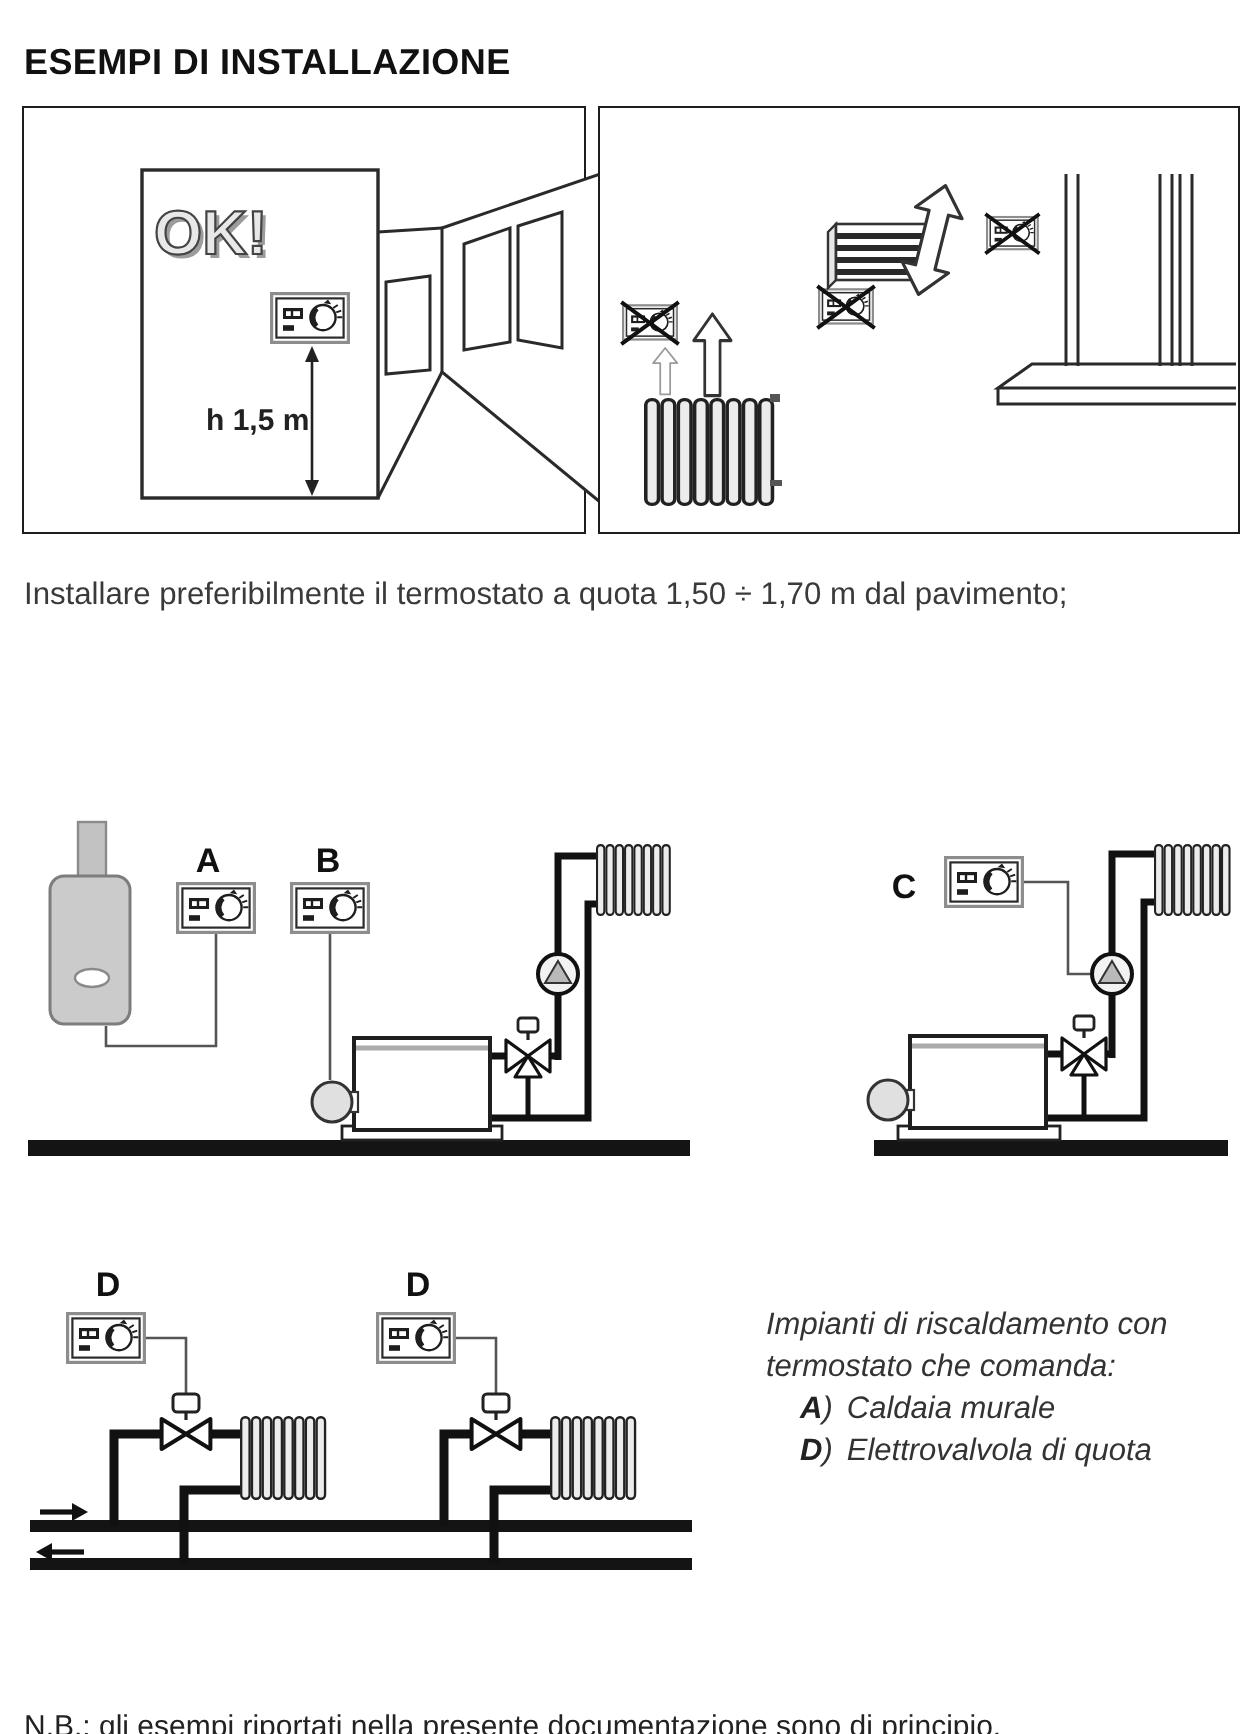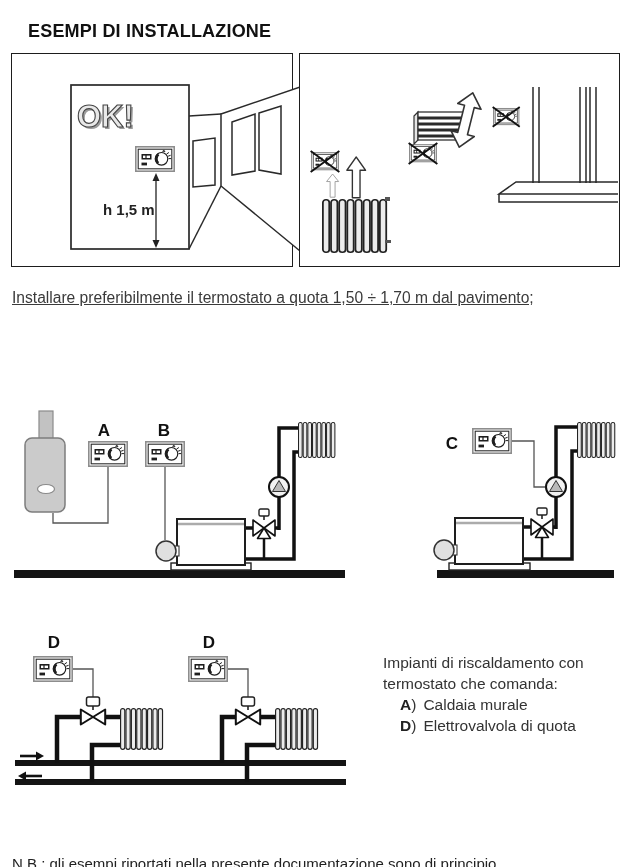--- a/index.html
+++ b/index.html
@@ -1,25 +1,25 @@
 <!DOCTYPE html>
 <html><head>
 <meta charset="utf-8">
 <style>
   html,body{margin:0;padding:0;background:#fff;}
   .page{position:relative;width:624px;height:867px;background:#fff;overflow:hidden;
         font-family:"Liberation Sans","DejaVu Sans",sans-serif;color:#2e2e2e;}
-  .title{position:absolute;left:28px;top:9px;font-size:18px;font-weight:bold;color:#111;
+  .title{position:absolute;left:12px;top:9px;font-size:18px;font-weight:bold;color:#111;
          letter-spacing:.2px;white-space:nowrap;}
   .figbox{position:absolute;border:1.6px solid #1d1d1d;background:#fff;box-sizing:border-box;}
   #box-ok{left:11px;top:53px;width:282px;height:214px;padding-left:44px;}
   #box-wrong{left:299px;top:53px;width:321px;height:214px;}
   .intro{position:absolute;left:12px;top:287px;font-size:15.6px;line-height:21.5px;color:#3a3a3a;}
-  .intro div{white-space:nowrap;text-decoration:underline;}
-  .legend{position:absolute;left:383px;top:652px;width:238px;font-size:15.5px;line-height:21px;color:#333;}
+  .intro div{white-space:nowrap;}
+  .legend{position:absolute;left:383px;top:652px;width:238px;font-size:15.5px;line-height:21px;color:#333;font-style:italic;}
   .legend .li{margin-left:17px;}
   .legend .li:first-of-type{margin-top:6px;}
   .legend b{font-weight:bold;color:#222;}
   .legend .lab{margin-left:7px;}
   .note{position:absolute;left:12px;top:840px;font-size:15px;color:#222;white-space:nowrap;}
   svg{display:block;}
   text{font-family:"Liberation Sans","DejaVu Sans",sans-serif;}
   .dlab{font-size:17px;font-weight:bold;fill:#111;}
 </style>
 </head>

